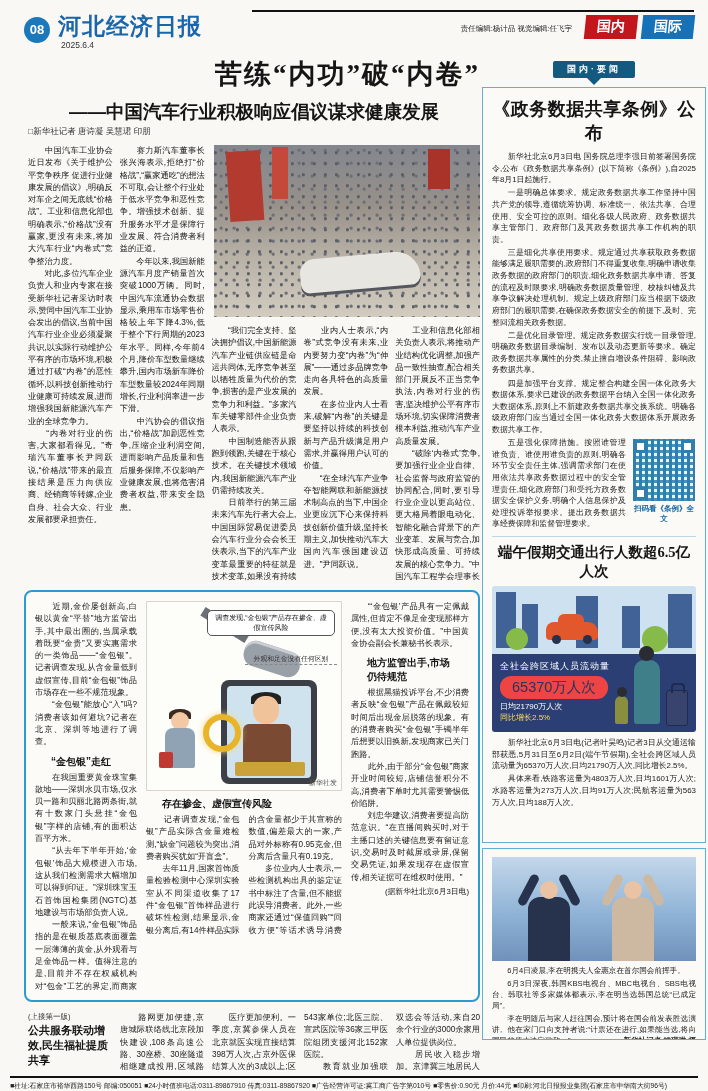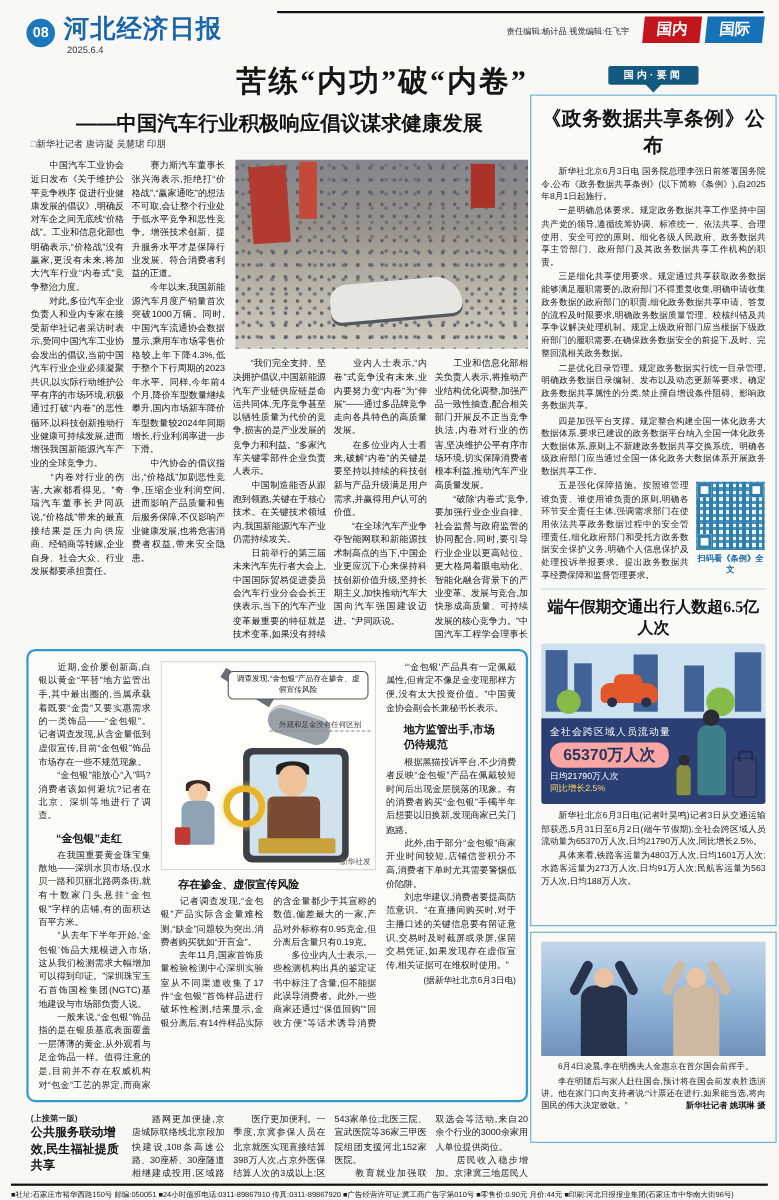--- a/index.html
+++ b/index.html
@@ -107,21 +107,21 @@
   .bd3{left:84px;top:10px;width:22px;height:52px;} .bd4{left:130px;top:20px;width:18px;height:42px;}
   .bd5{left:176px;top:8px;width:24px;height:54px;}
   .tree{position:absolute;width:22px;height:22px;background:#86bb4a;border-radius:50%;}
   .t1{left:14px;top:42px;} .t2{left:150px;top:40px;width:26px;height:26px;}
   .ig-car{position:absolute;left:54px;top:36px;width:52px;height:18px;background:#e2572b;border-radius:8px 10px 4px 4px;}
   .ig-car:before{content:"";position:absolute;left:12px;top:-8px;width:26px;height:10px;background:#e2572b;border-radius:6px 6px 0 0;}
   .wheel{position:absolute;bottom:-4px;width:9px;height:9px;background:#27304d;border-radius:50%;}
   .w1{left:6px;} .w2{right:6px;}
   .ig-navy{position:absolute;left:0;right:0;bottom:0;height:78px;background:#2b3f74;color:#fff;padding:6px 8px;box-sizing:border-box;}
   .ig-label{font-size:9px;letter-spacing:1px;}
-  .ig-pill{display:inline-block;background:#fca5a5;color:#24355f;font-weight:700;font-size:14.5px;
+  .ig-pill{display:inline-block;background:#ef4444;color:#24355f;font-weight:400;font-size:14.5px;
            border-radius:11px;padding:2px 12px;margin:3px 0 2px;}
   .ig-sub{font-size:8px;} .ig-yoy{color:#ffd95e;font-size:8px;}
   .fig-woman{position:absolute;right:36px;bottom:8px;width:26px;height:64px;background:#3f7f8a;border-radius:10px 10px 3px 3px;}
   .fig-woman:before{content:"";position:absolute;left:5px;top:-14px;width:15px;height:15px;background:#2b2b33;border-radius:50%;}
   .fig-child{position:absolute;right:68px;bottom:8px;width:13px;height:28px;background:#8a8f3f;border-radius:6px 6px 2px 2px;}
   .fig-child:before{content:"";position:absolute;left:2px;top:-9px;width:10px;height:10px;background:#2b2b33;border-radius:50%;}
   .fig-case{position:absolute;right:8px;bottom:6px;width:20px;height:34px;background:#39446e;border:1.5px solid #202a4d;border-radius:3px;}
   .fig-case:before{content:"";position:absolute;left:4px;top:-8px;width:10px;height:8px;border:2px solid #202a4d;border-bottom:none;border-radius:4px 4px 0 0;}
   .box2{height:192px;overflow:hidden;}
   .korea-photo{position:relative;height:104px;margin-bottom:4px;overflow:hidden;
@@ -133,21 +133,21 @@
   .a1{left:-4px;top:-24px;background:#27324c;transform:rotate(28deg);}
   .a2{right:-4px;top:-24px;background:#27324c;transform:rotate(-28deg);}
   .a3{left:-4px;top:-24px;background:#cdb9a2;transform:rotate(28deg);}
   .a4{right:-4px;top:-24px;background:#cdb9a2;transform:rotate(-28deg);}
   .box2 p{font-size:7.6px;}
   .k-credit{float:right;text-indent:0;font-weight:700;}
 
   
   .cont{position:absolute;left:28px;top:1012px;width:452px;height:58px;display:flex;gap:8px;overflow:hidden;}
   .cont-col{flex:1;overflow:hidden;}
-  .cont-tag{font-size:7.5px;color:#333;font-weight:bold;}
+  .cont-tag{font-size:7.5px;color:#333;}
   .cont-head{font-size:11px;font-weight:800;line-height:1.35;margin-top:1px;}
   .footer{position:absolute;left:10px;right:10px;top:1076px;border-top:2px solid #111;padding-top:3px;
           font-size:6.8px;color:#222;white-space:nowrap;overflow:hidden;}
 </style>
 </head>
 <body>
 
 <div class="page">
 
   <div class="header">
@@ -298,20 +298,21 @@
         <div class="kfig kf1">
           <div class="arm a1"></div>
           <div class="arm a2"></div>
         </div>
         <div class="kfig kf2">
           <div class="arm a3"></div>
           <div class="arm a4"></div>
         </div>
       </div>
       <p>6月4日凌晨,李在明携夫人金惠京在首尔国会前挥手。</p>
+      <p>6月3日深夜,韩国KBS电视台、MBC电视台、SBS电视台、韩联社等多家媒体都表示,李在明当选韩国总统“已成定局”。</p>
       <p>
         <span>李在明随后与家人赶往国会,预计将在国会前发表胜选演讲。他在家门口向支持者说:“计票还在进行,如果能当选,将向国民的伟大决定致敬。”</span>
         <span class="k-credit">新华社记者 姚琪琳 摄</span>
       </p>
     </div>
   </div>
 
   <div class="cont">
     <div class="cont-col">
       <div class="cont-tag">(上接第一版)</div>

